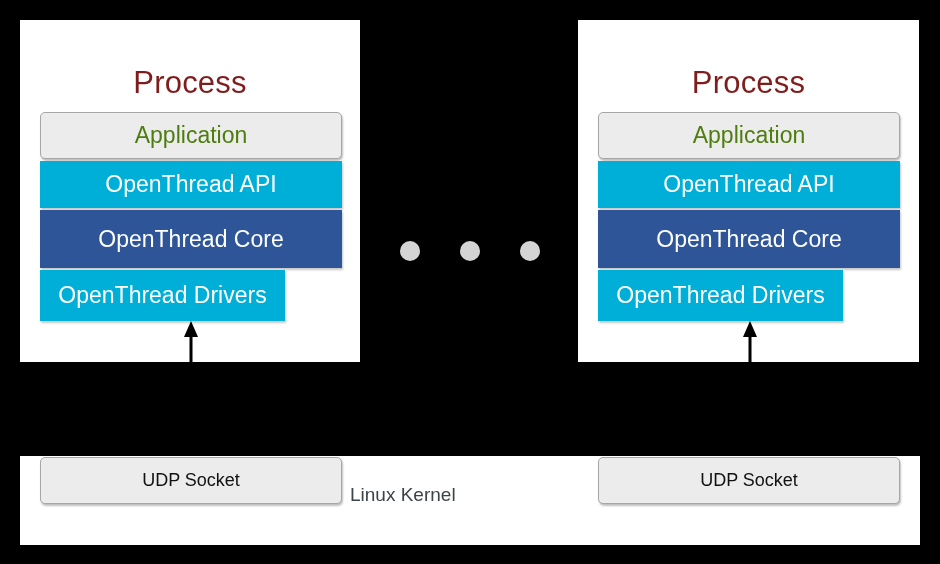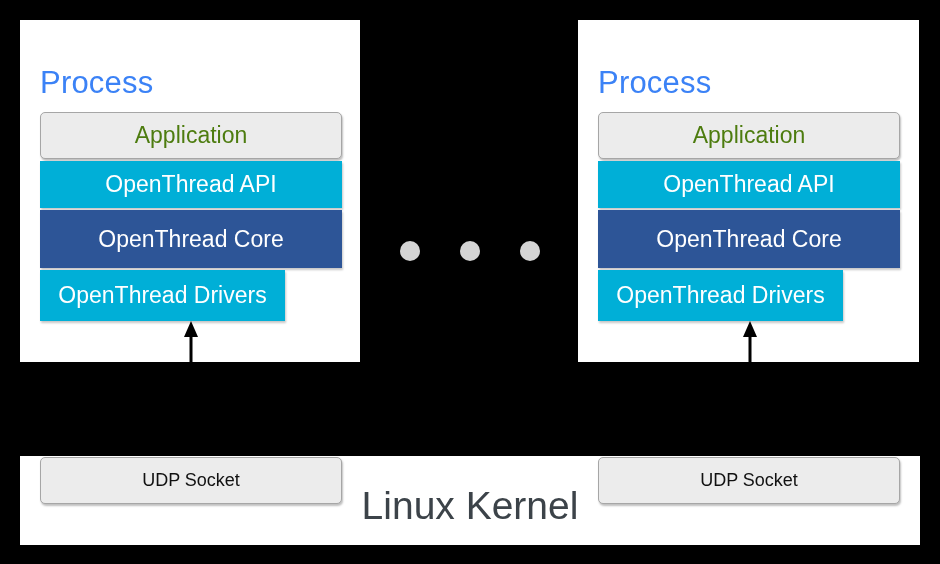--- a/index.html
+++ b/index.html
@@ -23,24 +23,24 @@
     box-sizing: border-box;
   }
   #process-left  { left: 20px;  top: 20px; width: 340px; height: 342px; }
   #process-right { left: 578px; top: 20px; width: 341px; height: 342px; }
 
   .process-title {
     position: absolute;
     left: 0;
     top: 45px;
     width: 100%;
+    text-align: center;
     font-size: 31px;
-    color: #3b82f6;
+    color: #7f1d1d;
     letter-spacing: 0.2px;
-    padding-left: 20px;
   }
 
   
   .layer {
     position: absolute;
     box-sizing: border-box;
     text-align: center;
     white-space: nowrap;
     overflow: hidden;
   }
@@ -104,22 +104,22 @@
     top: 456px;
     width: 900px;
     height: 89px;
     background: #ffffff;
   }
   .kernel-label {
     position: absolute;
     left: 350px;
     top: 484px;
     width: 240px;
-    text-align: center;
-    font-size: 39px;
+    text-align: left;
+    font-size: 19px;
     color: #3c4349;
   }
   .udp-socket {
     position: absolute;
     top: 457px;
     width: 302px;
     height: 47px;
     background: #ececec;
     border: 1px solid #a6a6a6;
     border-radius: 5px;

